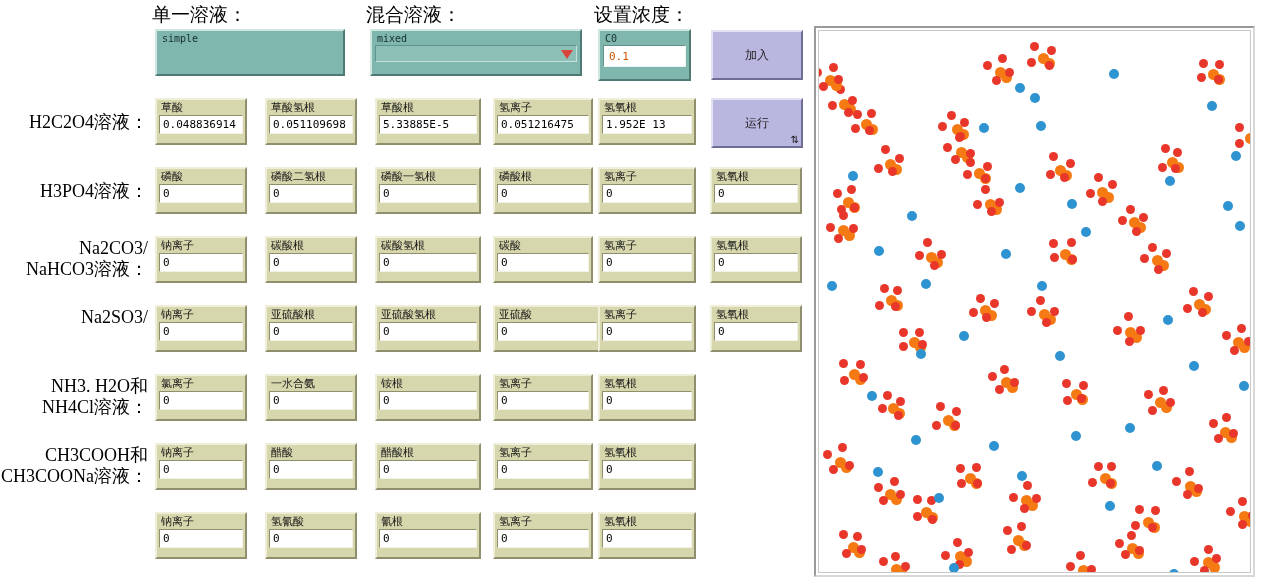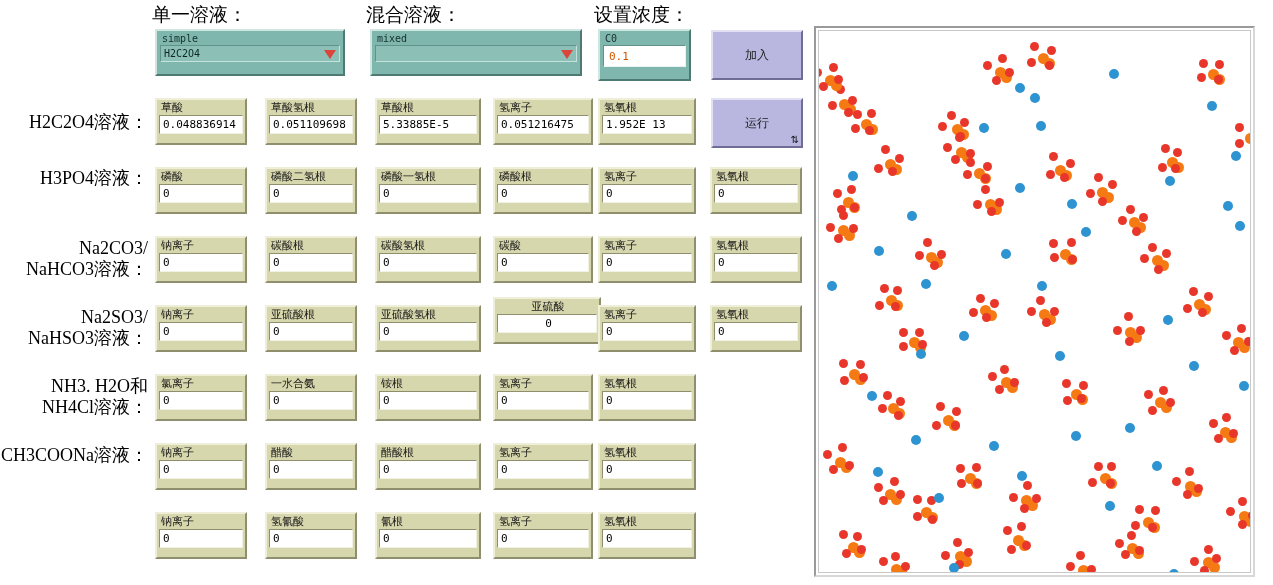--- a/index.html
+++ b/index.html
@@ -186,24 +186,20 @@
 <body>
 
 <div id="form-area">
 
   <div class="col-title" style="left:152px; top:2px;">单一溶液：</div>
   <div class="col-title" style="left:366px; top:2px;">混合溶液：</div>
   <div class="col-title" style="left:594px; top:2px;">设置浓度：</div>
 
   <div class="combo" style="left:155px; top:29px; width:190px; height:47px;">
     <div class="combo-label">simple</div>
-    <div class="combo-field">
-      <div class="combo-value">H2C2O4</div>
-      <span class="combo-arrow"></span>
-    </div>
   </div>
 
   <div class="combo" style="left:370px; top:29px; width:212px; height:47px;">
     <div class="combo-label">mixed</div>
     <div class="combo-field">
       <div class="combo-value"></div>
       <span class="combo-arrow"></span>
     </div>
   </div>
 
@@ -239,21 +235,21 @@
         <div class="fld-input">5.33885E-5</div>
       </div>
       <div class="fld" style="left: 493px; top: 98px; width: 100px; height: 47px;">
         <div class="fld-label">氢离子</div>
         <div class="fld-input">0.051216475</div>
       </div>
       <div class="fld" style="left: 598px; top: 98px; width: 98px; height: 47px;">
         <div class="fld-label">氢氧根</div>
         <div class="fld-input">1.952E 13</div>
       </div>
-      <div class="row-label" style="left: 0px; top: 168px; width: 148px; font-family: Liberation Serif, serif;">
+      <div class="row-label" style="left: 0px; top: 181px; width: 148px; font-family: Liberation Serif, serif;">
         <div>H3PO4溶液：</div>
       </div>
       <div class="fld" style="left: 155px; top: 167px; width: 92px; height: 47px;">
         <div class="fld-label">磷酸</div>
         <div class="fld-input">0</div>
       </div>
       <div class="fld" style="left: 265px; top: 167px; width: 92px; height: 47px;">
         <div class="fld-label">磷酸二氢根</div>
         <div class="fld-input">0</div>
       </div>
@@ -296,35 +292,34 @@
       <div class="fld" style="left: 598px; top: 236px; width: 98px; height: 47px;">
         <div class="fld-label">氢离子</div>
         <div class="fld-input">0</div>
       </div>
       <div class="fld" style="left: 710px; top: 236px; width: 92px; height: 47px;">
         <div class="fld-label">氢氧根</div>
         <div class="fld-input">0</div>
       </div>
       <div class="row-label" style="left: 0px; top: 307px; width: 148px;">
         <div>Na2SO3/</div>
-        <div>NaHSO3溶液：</div>
       </div>
       <div class="fld" style="left: 155px; top: 305px; width: 92px; height: 47px;">
         <div class="fld-label">钠离子</div>
         <div class="fld-input">0</div>
       </div>
       <div class="fld" style="left: 265px; top: 305px; width: 92px; height: 47px;">
         <div class="fld-label">亚硫酸根</div>
         <div class="fld-input">0</div>
       </div>
       <div class="fld" style="left: 375px; top: 305px; width: 106px; height: 47px;">
         <div class="fld-label">亚硫酸氢根</div>
         <div class="fld-input">0</div>
       </div>
-      <div class="fld" style="left: 493px; top: 297px; width: 108px; height: 47px; text-align: center;">
+      <div class="fld" style="left: 493px; top: 305px; width: 108px; height: 47px;">
         <div class="fld-label">亚硫酸</div>
         <div class="fld-input">0</div>
       </div>
       <div class="fld" style="left: 598px; top: 305px; width: 98px; height: 47px;">
         <div class="fld-label">氢离子</div>
         <div class="fld-input">0</div>
       </div>
       <div class="fld" style="left: 710px; top: 305px; width: 92px; height: 47px;">
         <div class="fld-label">氢氧根</div>
         <div class="fld-input">0</div>
@@ -347,20 +342,21 @@
       </div>
       <div class="fld" style="left: 493px; top: 374px; width: 100px; height: 47px;">
         <div class="fld-label">氢离子</div>
         <div class="fld-input">0</div>
       </div>
       <div class="fld" style="left: 598px; top: 374px; width: 98px; height: 47px;">
         <div class="fld-label">氢氧根</div>
         <div class="fld-input">0</div>
       </div>
       <div class="row-label" style="left: 0px; top: 445px; width: 148px;">
+        <div>CH3COOH和</div>
         <div>CH3COONa溶液：</div>
       </div>
       <div class="fld" style="left: 155px; top: 443px; width: 92px; height: 47px;">
         <div class="fld-label">钠离子</div>
         <div class="fld-input">0</div>
       </div>
       <div class="fld" style="left: 265px; top: 443px; width: 92px; height: 47px;">
         <div class="fld-label">醋酸</div>
         <div class="fld-input">0</div>
       </div>

